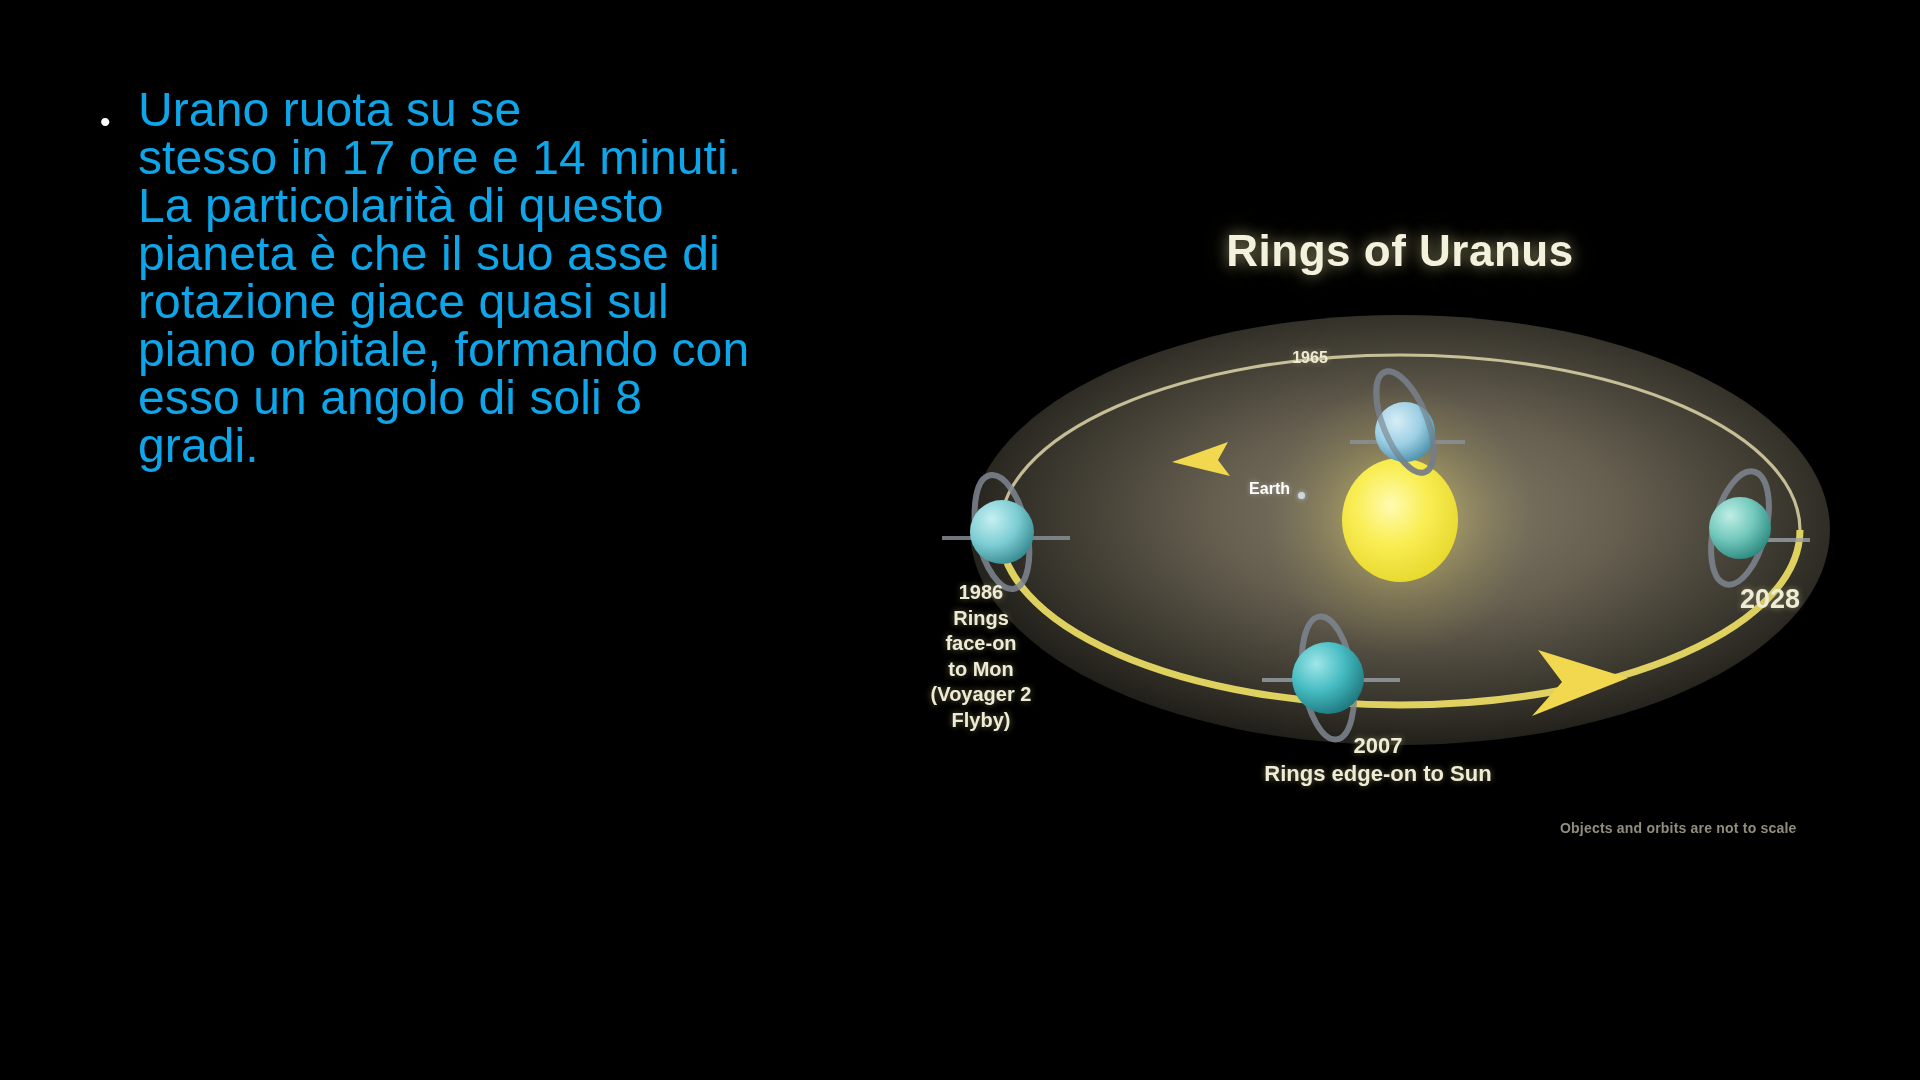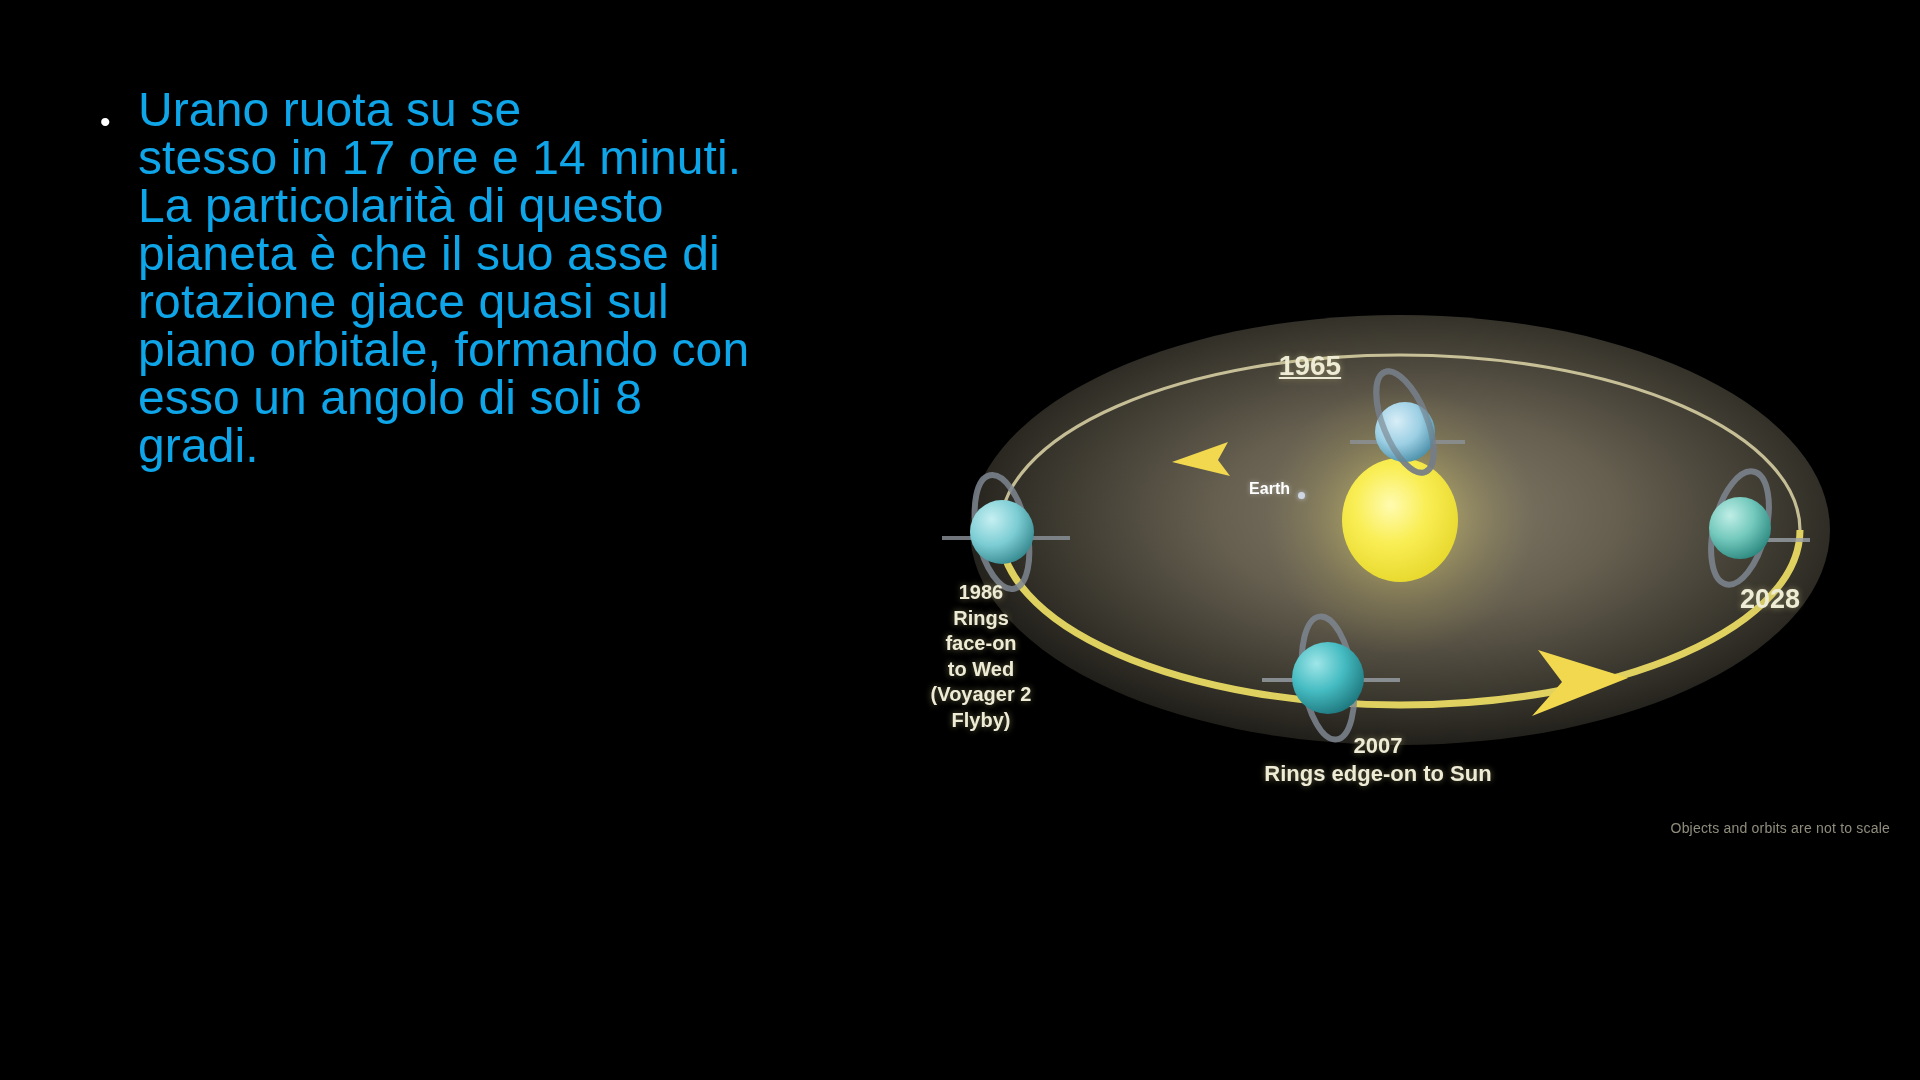--- a/index.html
+++ b/index.html
@@ -102,21 +102,21 @@
     position: absolute;
     color: #efecd6;
     font-family: "Liberation Sans", sans-serif;
     font-weight: 700;
     text-shadow: 0 0 6px rgba(190,185,130,0.55);
     white-space: pre-line;
     text-align: center;
     line-height: 1.28;
   }
 
-  #label-1965 { left: 330px; top: 168px; width: 200px; font-size: 28px; text-decoration: underline; }
+  #label-1965 { left: 330px; top: 168px; width: 200px; font-size: 16px; }
   #label-1986 { left: -14px; top: 400px; width: 230px; font-size: 20px; }
   #label-2007 { left: 318px; top: 552px; width: 360px; font-size: 22px; }
   #label-2028 { left: 790px; top: 402px; width: 200px; font-size: 27px; }
 
   #label-earth {
     position: absolute;
     left: 300px;
     top: 300px;
     width: 110px;
     color: #ffffff;
@@ -138,22 +138,22 @@
   }
 
   #footnote {
     position: absolute;
     left: 680px;
     top: 640px;
     width: 330px;
     color: #b9b5a0;
     font-family: "Liberation Sans", sans-serif;
     font-size: 14px;
-    font-weight: 400;
-    text-align: right;
+    font-weight: 700;
+    text-align: left;
     letter-spacing: 0.2px;
     opacity: 0.78;
   }
 </style>
 </head>
 <body>
 
 <div id="left-column">
 
   <div id="bullet-block">
@@ -166,20 +166,21 @@
 piano orbitale, formando con
 esso un angolo di soli 8
 gradi.</span>
   </div>
 
 
 </div>
 
 <div id="diagram">
 
+  <div id="diagram-title">Rings of Uranus</div>
 
   <svg id="scene" viewBox="0 0 1040 720">
     <defs>
       <radialGradient id="discGrad" cx="52%" cy="46%" r="62%">
         <stop offset="0%" stop-color="#8c8470"></stop>
         <stop offset="38%" stop-color="#6b6454"></stop>
         <stop offset="72%" stop-color="#3a372e"></stop>
         <stop offset="100%" stop-color="#100f0c"></stop>
       </radialGradient>
       <radialGradient id="sunGrad" cx="42%" cy="38%" r="64%">
@@ -250,21 +251,21 @@
 
     <polygon points="348,262 292,282 350,296 338,280" fill="#f2d84e"></polygon>
     <polygon points="658,470 748,498 652,536 682,502" fill="#f2d84e"></polygon>
   </svg>
 
   <div class="diag-label" id="label-1965">1965</div>
 
   <div class="diag-label" id="label-1986">1986
 Rings
 face-on
-to Wed
+to Mon
 (Voyager 2
 Flyby)</div>
 
   <div class="diag-label" id="label-2007">2007
 Rings edge-on to Sun</div>
 
   <div class="diag-label" id="label-2028">2028</div>
 
   <div id="label-earth">Earth</div>
   <div id="earth-dot"></div>

